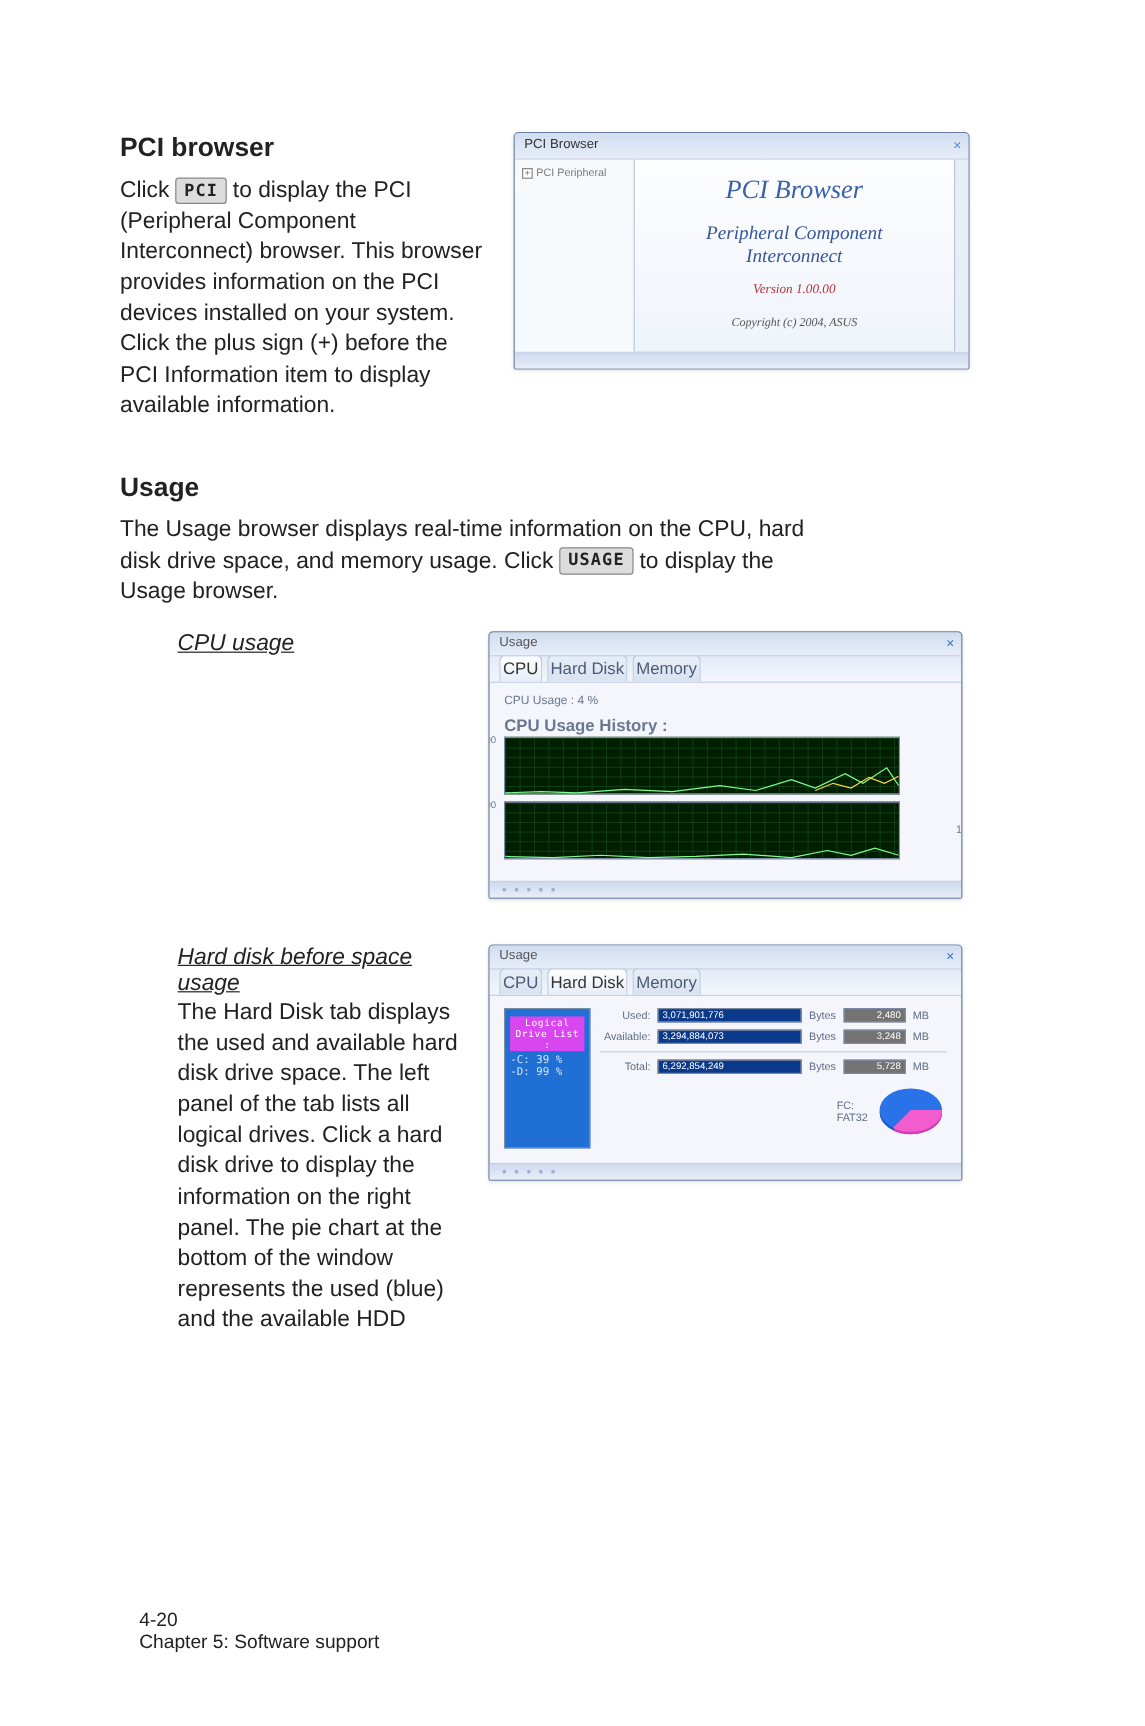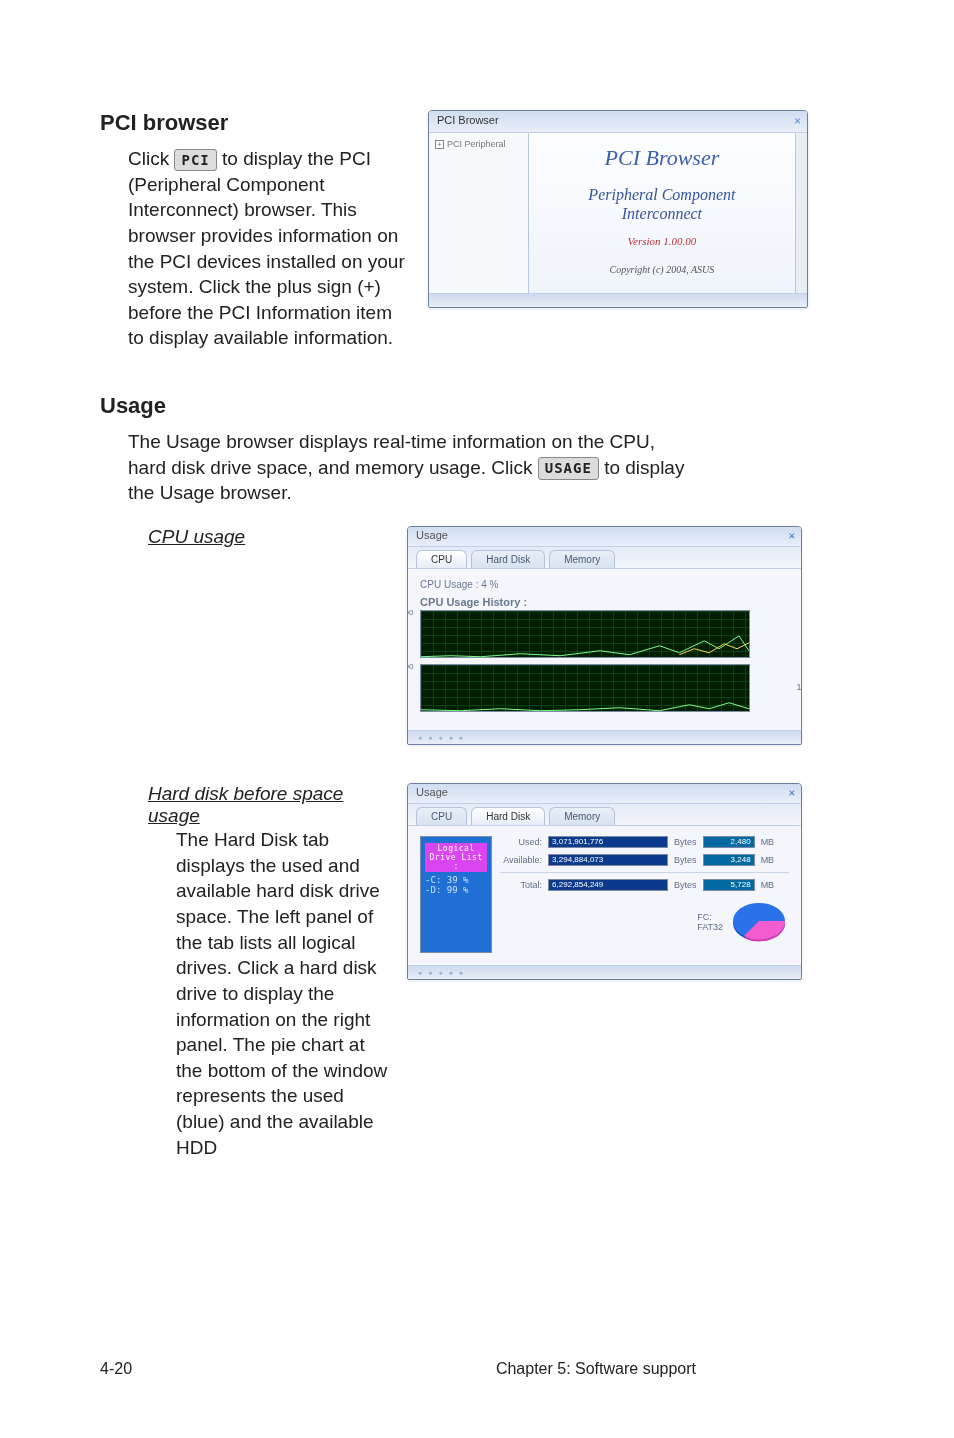--- a/index.html
+++ b/index.html
@@ -1,33 +1,33 @@
 <!DOCTYPE html>
 <html><head>
 <meta charset="utf-8">
 <style>
   * { margin: 0; padding: 0; box-sizing: border-box; }
   html, body { width: 954px; height: 1438px; background: #fff; font-family: Arial, Helvetica, sans-serif; color: #222; }
   .page { width: 786px; height: 1438px; position: relative; padding: 110px 90px 60px 100px; }
 
   .section-heading { font-size: 22px; font-weight: bold; margin-bottom: 10px; }
-  .body-para { font-size: 19px; line-height: 1.35; margin-left: 28px; }
+  .body-para { font-size: 19px; line-height: 1.35; }
 
   .row { display: flex; gap: 18px; align-items: flex-start; }
   .left-col { flex: 0 0 52%; }
   .right-col { flex: 1; }
 
   .pci-btn, .usage-btn { display: inline-block; vertical-align: middle; font-family: monospace; font-size: 14px; padding: 1px 6px; border: 1px solid #888; background: #dcdcdc; border-radius: 3px; font-weight: bold; }
   .pci-btn { letter-spacing: 1px; }
   .usage-btn { letter-spacing: 1px; }
 
   .italic-underline-head { font-style: italic; text-decoration: underline; font-size: 19px; }
   .indent-block { padding-left: 48px; }
 
-  .footer { position: absolute; bottom: 60px; left: 100px; right: 90px; display: flex; justify-content: space-between; font-size: 16px; }
+  .footer { position: absolute; bottom: 60px; left: 116px; right: 90px; display: flex; justify-content: space-between; font-size: 16px; flex-direction: column; }
 
   
   .pciwin { width: 380px; border: 1px solid #6a7fa3; background: linear-gradient(#fff, #eef3fb); border-radius: 4px 4px 2px 2px; box-shadow: 0 1px 3px rgba(0,0,0,.1); overflow: hidden; }
   .pciwin-title { height: 22px; background: linear-gradient(#d0ddf0, #e8eef9); font-size: 11px; color: #333; padding: 3px 8px; border-bottom: 1px solid #c3d0e6; position: relative; }
   .pciwin-title .close-x { position: absolute; right: 6px; top: 3px; font-size: 11px; color: #5b8bd4; font-family: monospace; }
   .pciwin-body { display: flex; }
   .pciwin-tree { width: 100px; min-height: 160px; border-right: 1px solid #b9c7de; background:#f7fafd; padding: 6px; font-size: 9px; color:#777; }
   .tree-row { display:flex; align-items:center; gap:3px; }
   .tree-plus { width:9px; height:9px; border:1px solid #888; background:#fff; font-size:8px; line-height:7px; text-align:center; }
   .pciwin-right { flex:1; padding: 12px 6px 6px 6px; text-align:center; }
@@ -36,28 +36,28 @@
   .pci-version { font-family: Georgia, serif; font-style: italic; color: #b8323c; font-size: 11px; margin-bottom: 17px; }
   .pci-copy { font-family: Georgia, serif; font-style: italic; color: #555; font-size: 10px; }
   .pciwin-footer { height: 14px; background: linear-gradient(#cdd9ee, #e9eff9); border-top:1px solid #c3d0e6; }
   .pciwin-scroll { width:12px; background:#e8eef6; border-left:1px solid #b9c7de; }
 
   
   .uwin { width: 395px; border:1px solid #6a7fa3; border-radius:4px 4px 2px 2px; background:#f4f6fb; overflow:hidden; box-shadow:0 1px 3px rgba(0,0,0,.1); }
   .uwin-title { height:20px; background:linear-gradient(#d0ddf0,#e8eef9); border-bottom:1px solid #c2cfe6; font-size:11px; color:#555; padding:2px 8px; position:relative; }
   .uwin-title .close-x { position:absolute; right:6px; top:2px; color:#3e77c8; font-size:11px; font-family:monospace; }
   .uwin-tabs { height:22px; background:linear-gradient(#e4ebf6,#f2f5fb); display:flex; align-items:flex-end; padding-left:8px; border-bottom:1px solid #c2cfe6; }
-  .tab { font-size:10px; padding:3px 14px; border:1px solid #b7c3da; border-bottom:none; margin-right:4px; border-radius:6px 6px 0 0; background:linear-gradient(#e9eff8,#d8e2f1); color:#4b5a75;text-align:right; }
+  .tab { font-size:14px; padding:3px 2px; border:1px solid #b7c3da; border-bottom:none; margin-right:4px; border-radius:6px 6px 0 0; background:linear-gradient(#e9eff8,#d8e2f1); color:#4b5a75;text-align:right; }
   .tab.active { background:linear-gradient(#fff,#e6edf8); color:#333; }
   .uwin-body { padding: 10px 12px 12px 12px; }
   .uwin-footer { height:14px; background:linear-gradient(#cdd9ee,#e9eff9); border-top:1px solid #c3d0e6; position:relative; }
   .dots { position:absolute; left:10px; top:3px; font-size:7px; color:#9fb1ce; letter-spacing:2px; }
 
   .cpu-row-label { font-size:10px; color:#6a7892; margin-bottom:2px; }
-  .cpu-history-label { font-size:11px; color:#6a7892; margin-bottom:2px; margin-top:6px; font-weight:bold; }
+  .cpu-history-label { font-size:14px; color:#6a7892; margin-bottom:2px; margin-top:6px; font-weight:bold; }
   .graph-wrap { position:relative; }
   .graph-pct { position:absolute; right:-28px; font-size:9px; color:#6a7892; }
   .cpu-graph { width: 330px; height: 48px; background:#001f00; border:1px solid #7c8aa4; position:relative; margin-bottom:6px; }
   .cpu-graph .grid { position:absolute; inset:0; background-image:
      linear-gradient(#0f3f16 1px, transparent 1px),
      linear-gradient(90deg,#0f3f16 1px, transparent 1px);
      background-size: 12px 8px;
   }
   .line-svg { position:absolute; inset:0; }
   .line-svg polyline { fill:none; stroke:#7dff8a; stroke-width:1; }
@@ -67,21 +67,21 @@
   
   .hdd-panel { display:flex; gap:8px; }
   .hdd-list { width:72px; background:#1f6fd4; border:1px solid #7c8aa4; padding:6px 4px; color:#cfe3ff; font-size:9px; font-family: monospace; }
   .hdd-list .hdr { background:#d946ef; color:#fff; font-size:8px; text-align:center; padding:1px 0; margin-bottom:3px; letter-spacing:0.5px; }
   .hdd-right { flex:1; }
   .hdd-line { display:flex; align-items:center; gap:6px; font-size:9px; color:#5f6d88; margin-bottom:6px; }
   .bar { height:12px; border:1px solid #7c8aa4; background:#0b3a8c; position:relative; }
   .bar .label-left { position:absolute; left:3px; top:0; color:#fff; font-size:8px; }
   .bar .label-right { position:absolute; right:3px; top:0; color:#fff; font-size:8px; }
   .bar.used { width:120px; }
-  .bar.avail { width:52px; background:#0369a1; }
+  .bar.avail { width:52px; background:#737373; }
   .hdd-line .col-label { width:42px; text-align:right; }
   .hdd-line .end-num { width:24px; color:#5f6d88; }
   .pie { width:60px; height:50px; position:relative; }
   .pie svg { width:60px; height:50px; }
   .legend { font-size:9px; color:#5f6d88; }
 </style>
 </head>
 <body>
 
 <div class="page">

